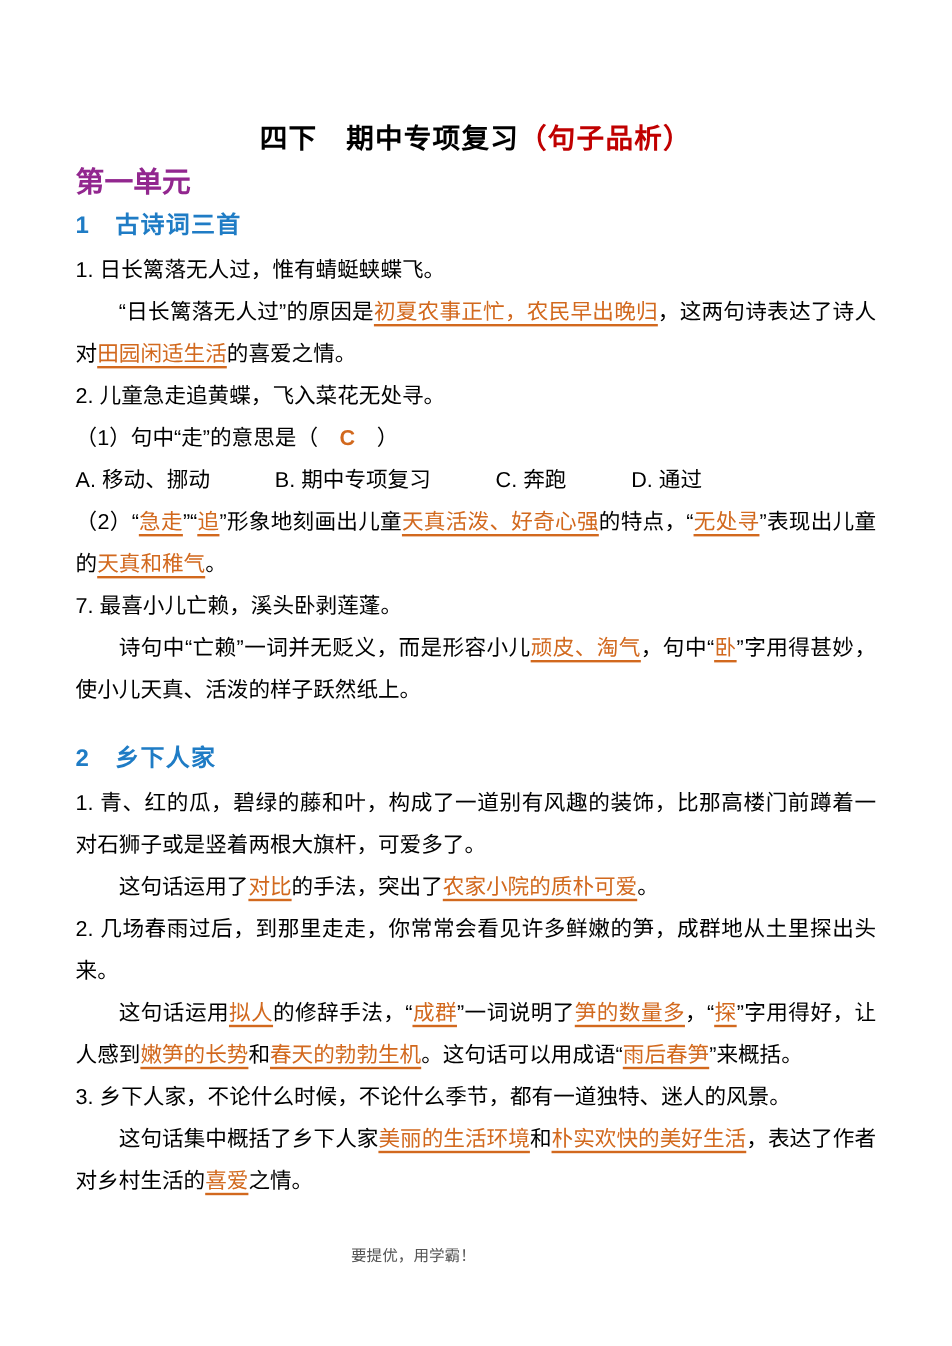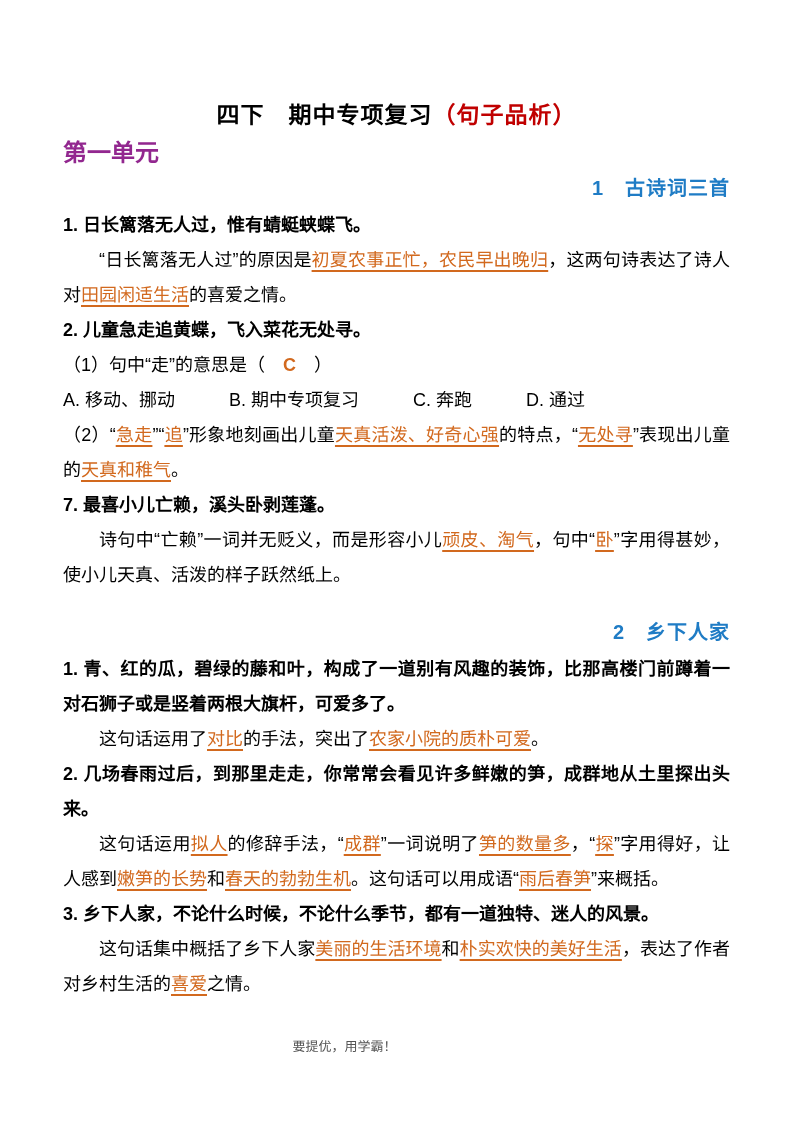--- a/index.html
+++ b/index.html
@@ -35,35 +35,35 @@
     color:var(--unit-purple);
     font-size:24px;
     font-weight:bold;
     line-height:33px;
     margin:4px 0 4px 0;
   }
   .section-heading{
     color:var(--section-blue);
     font-size:20px;
     font-weight:bold;
-    text-align:right;
+    text-align:left;
     line-height:30px;
     margin:4px 0 5px 0;
     letter-spacing:1px;
   }
   .section-heading.gap{margin-top:24px;}
   p.sentence, p.para{
     font-size:18px;
     line-height:35px;
     margin:0;
     text-align:justify;
   }
   p.sentence{font-weight:bold;}
   p.para.indent{text-indent:2em;}
-  .s-b{font-weight:bold;}
+  .s-b{font-weight:normal;}
   .s-n{}
   .s-h{
     color:var(--hl-orange);
     font-weight:normal;
     text-decoration:underline;
     text-decoration-color:var(--hl-orange);
     text-decoration-thickness:1.5px;
     text-underline-offset:4px;
   }
   .s-a{

